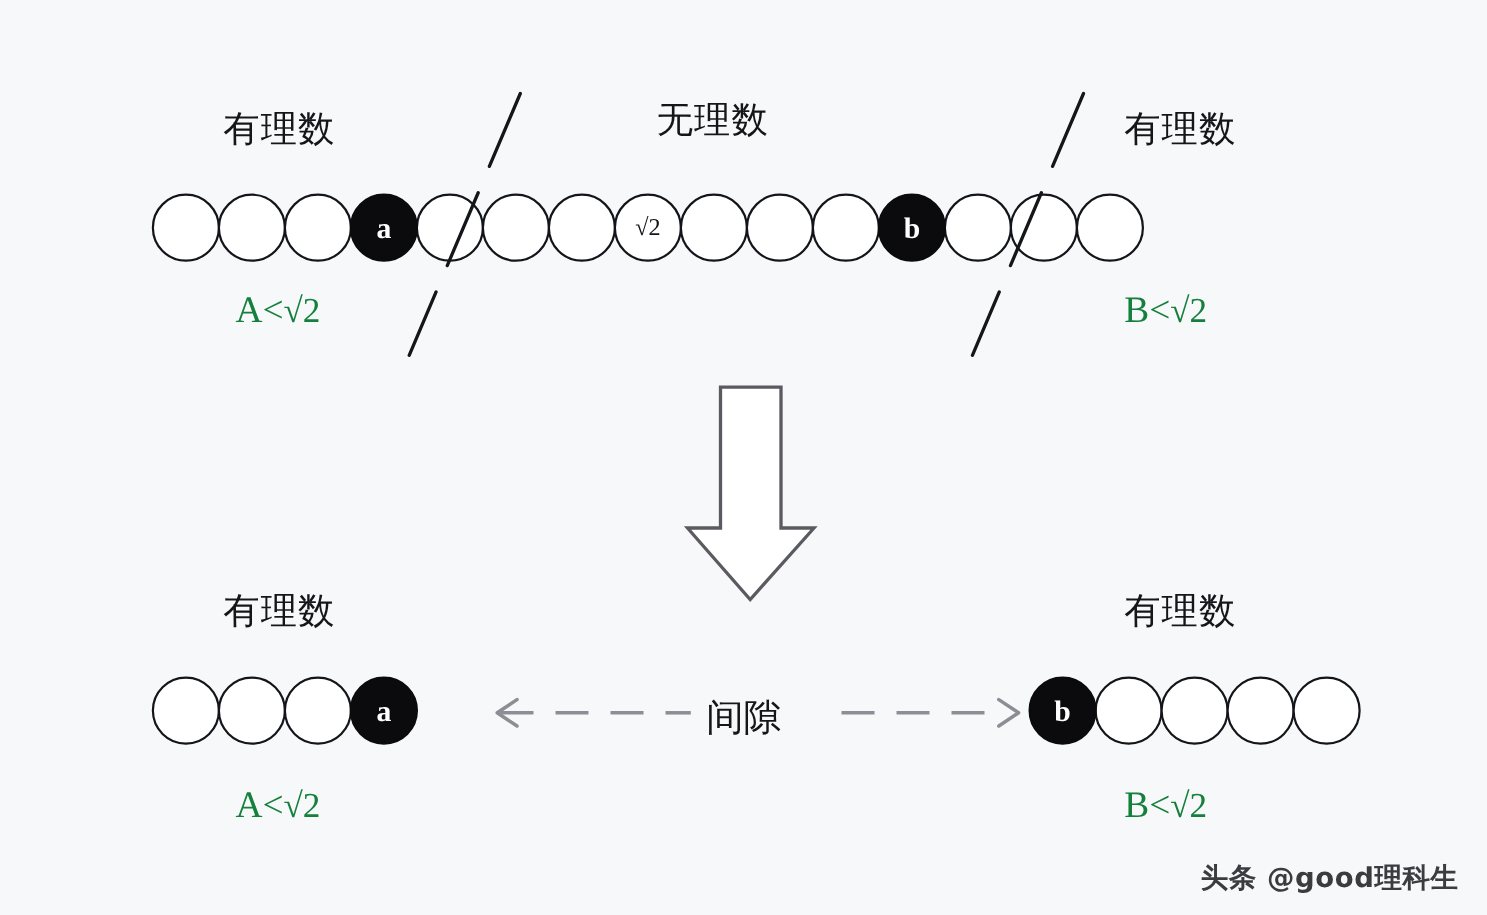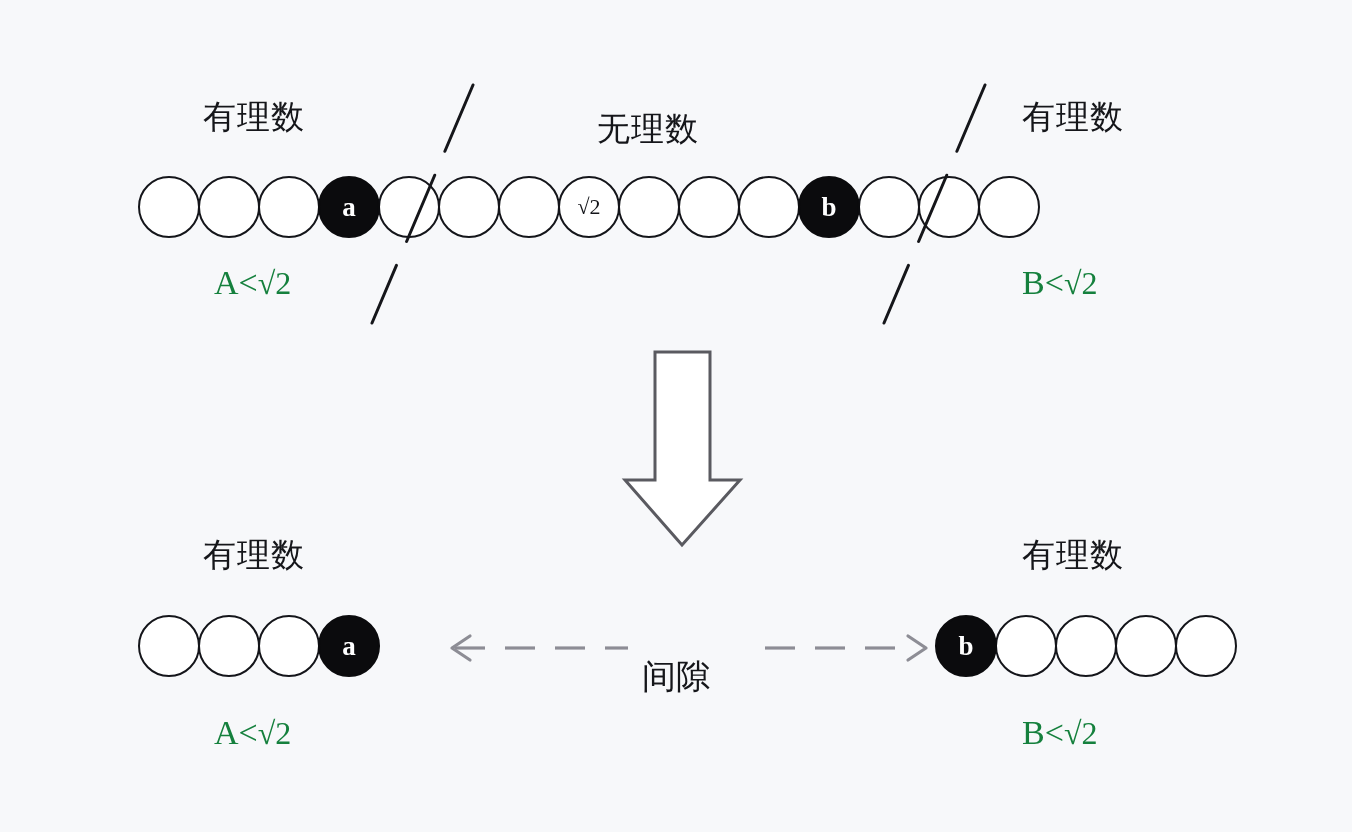--- a/index.html
+++ b/index.html
@@ -88,38 +88,37 @@
     pointer-events: none;
   }
   .gap-label {
     position: absolute;
     font-family: "DejaVu Serif", serif;
     font-size: 34px;
     color: #15161a;
     background: #f7f8fa;
     padding: 0 10px;
     white-space: nowrap;
-    margin-top: 24px;
   }
   .after-label {
     position: absolute;
     font-family: "DejaVu Serif", serif;
     font-size: 37px;
     color: #15161a;
     white-space: nowrap;
   }
 </style>
 </head>
 <body>
 
 <div class="stage">
 
   <div class="lbl cn-label" style="left:203px; top:100px;">有理数</div>
 
-  <div class="lbl cn-label" style="left:597px; top:112px;">无理数</div>
+  <div class="lbl cn-label" style="left:597px; top:92px;">无理数</div>
 
   <div class="lbl cn-label" style="left:1022px; top:100px;">有理数</div>
 
   <div class="circle-row" id="top-row" style="left:138px; top:176px;">
       <div class="ball"></div>
       <div class="ball"></div>
       <div class="ball"></div>
       <div class="ball filled">
         <span>a</span>
       </div>
@@ -199,13 +198,14 @@
     </g>
 
     <g stroke="#8d8d95" stroke-width="3.2" fill="none">
       <line x1="765" y1="648" x2="795" y2="648"></line>
       <line x1="815" y1="648" x2="845" y2="648"></line>
       <line x1="865" y1="648" x2="895" y2="648"></line>
       <polyline points="908,636 926,648 908,660" stroke-linecap="round" stroke-linejoin="round"></polyline>
     </g>
   </svg>
 
+  <div class="watermark">头条 @good理科生</div>
 </div>
 
 </body></html>

